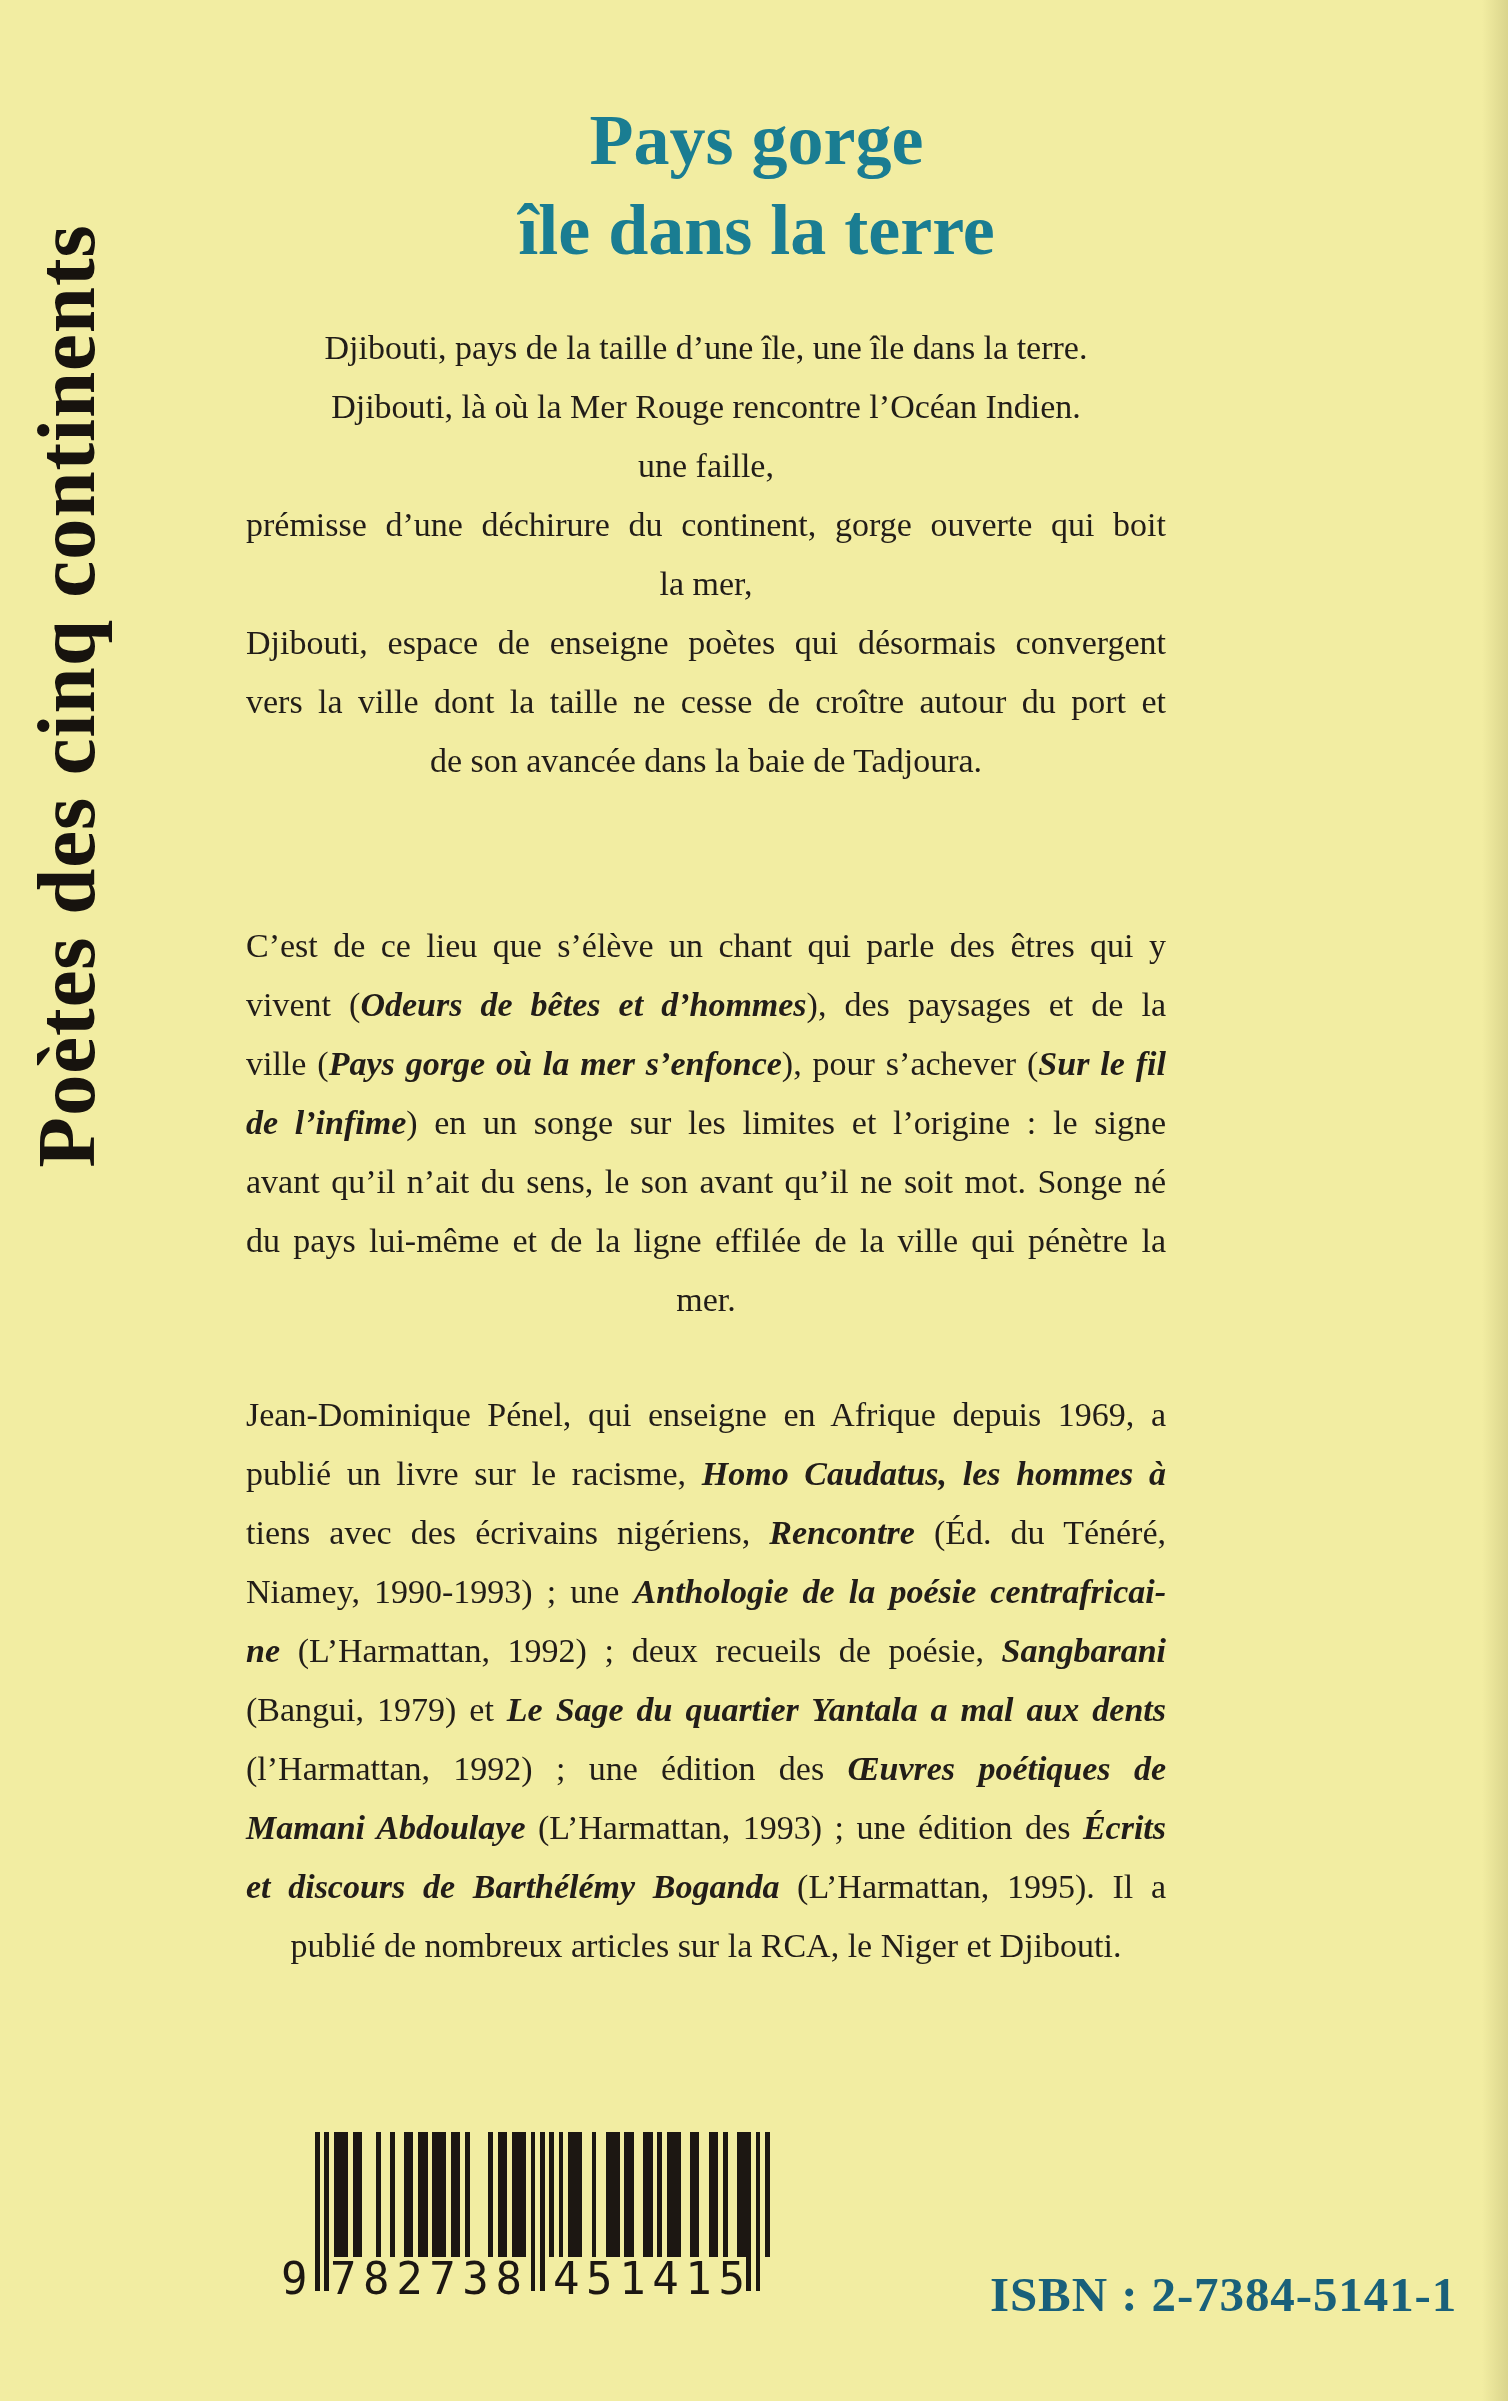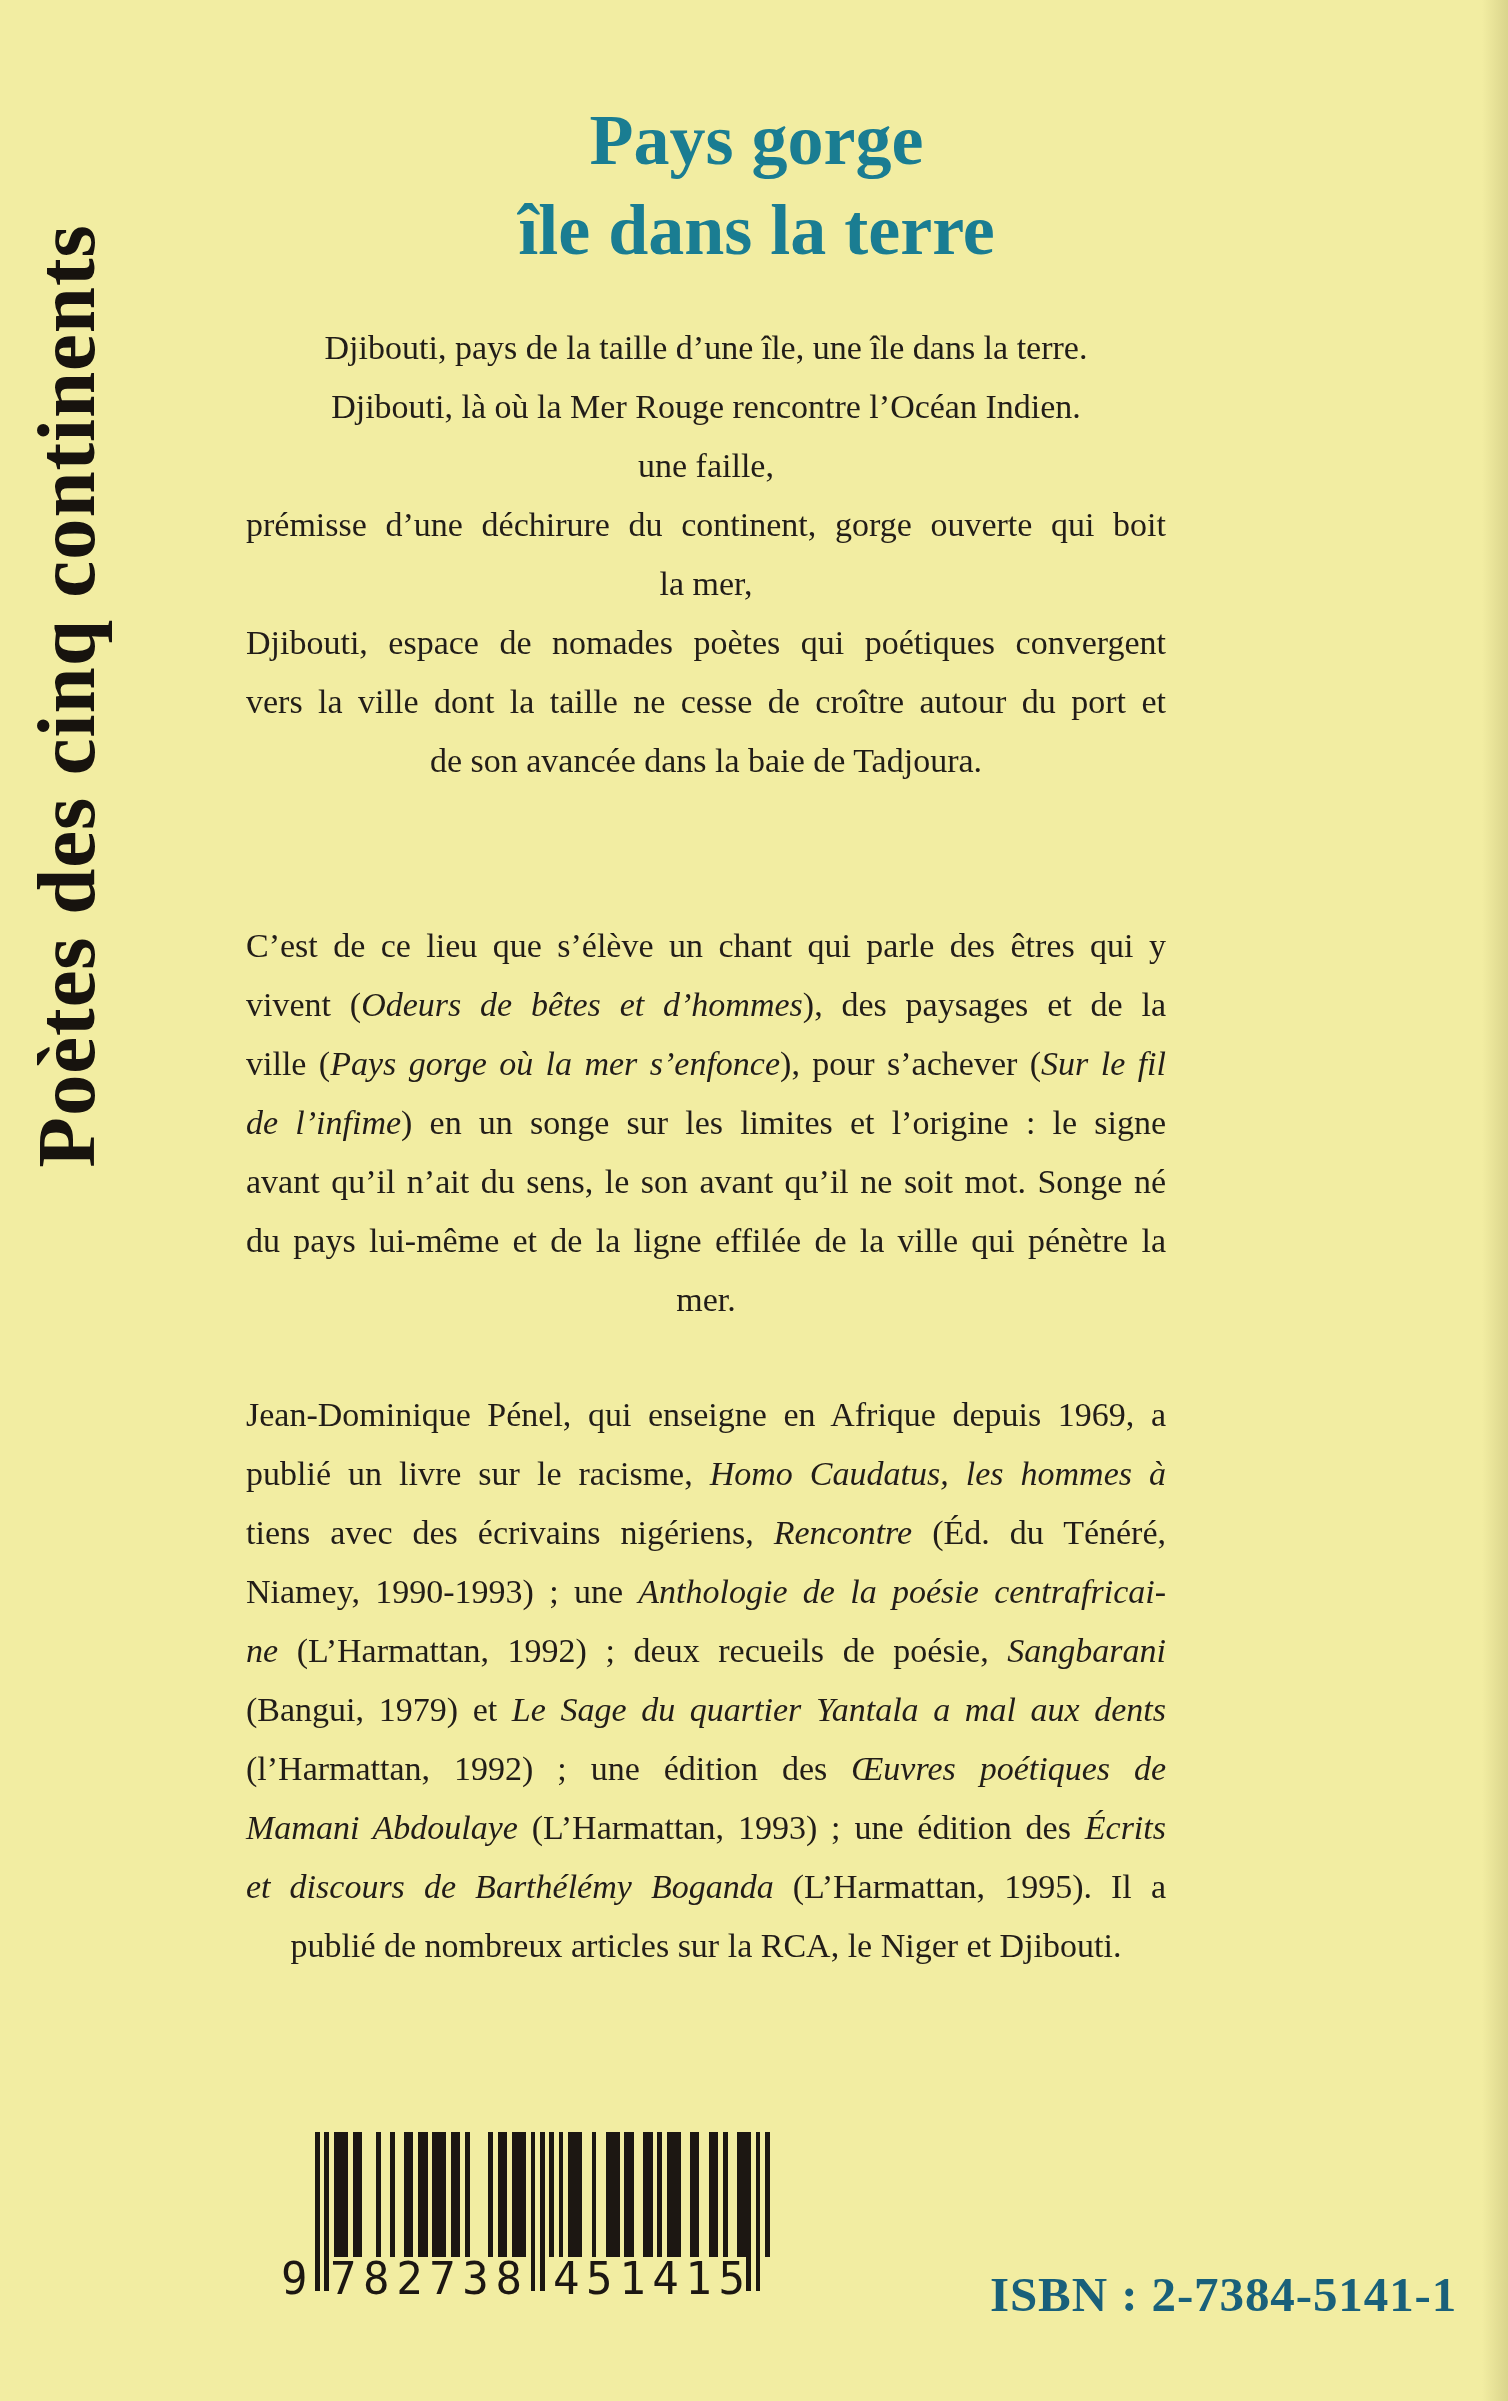--- a/index.html
+++ b/index.html
@@ -17,21 +17,21 @@
   .title{
     position:absolute;left:293px;top:95px;width:927px;
     text-align:center;color:#1a7d92;font-weight:bold;
     font-size:72px;line-height:90px;
   }
   .bodytext{position:absolute;left:246px;top:0;width:920px;}
   .para{position:absolute;left:0;width:100%;}
   .p0{top:318px}.p1{top:916px}.p2{top:1385px}
   .line{font-size:34px;line-height:59px;white-space:nowrap;text-align:center;}
   .line.just{white-space:normal;text-align:justify;text-align-last:justify;}
-  .it{font-style:italic;font-weight:normal;margin-top:40px;}
+  .it{font-style:italic;font-weight:bold;margin-top:40px;}
   .barcode{position:absolute;left:281px;top:2132px;width:492px;height:175px;}
   .bars{position:absolute;left:34px;top:0;display:flex;}
   .bars div{width:4.7px;height:125px;}
   .bars div.on{background:#1c1712;}
   .bars div.tall{height:159px;}
   .bc-digit{
     position:absolute;font-family:"DejaVu Sans Mono",monospace;
     font-size:44px;color:#1c1712;top:121px;
   }
   .bc-first{left:0;}
@@ -57,21 +57,21 @@
   <div>île dans la terre</div>
 </div>
 
 <div class="bodytext">
   <div class="para p0">
       <div class="line"><span>Djibouti, pays de la taille d’une île, une île dans la terre.</span></div>
       <div class="line"><span>Djibouti, là où la Mer Rouge rencontre l’Océan Indien.</span></div>
       <div class="line"><span>une faille,</span></div>
       <div class="line just"><span>prémisse d’une déchirure du continent, gorge ouverte qui boit</span></div>
       <div class="line"><span>la mer,</span></div>
-      <div class="line just"><span>Djibouti, espace de nomades poètes qui poétiques convergent</span></div>
+      <div class="line just"><span>Djibouti, espace de enseigne poètes qui désormais convergent</span></div>
       <div class="line just"><span>vers la ville dont la taille ne cesse de croître autour du port et</span></div>
       <div class="line"><span>de son avancée dans la baie de Tadjoura.</span></div>
     </div>
   <div class="para p1">
       <div class="line just"><span>C’est de ce lieu que s’élève un chant qui parle des êtres qui y</span></div>
       <div class="line just"><span>vivent (</span><span class="it">Odeurs de bêtes et d’hommes</span><span>), des paysages et de la</span></div>
       <div class="line just"><span>ville (</span><span class="it">Pays gorge où la mer s’enfonce</span><span>), pour s’achever (</span><span class="it">Sur le fil</span></div>
       <div class="line just"><span class="it">de l’infime</span><span>) en un songe sur les limites et l’origine : le signe</span></div>
       <div class="line just"><span>avant qu’il n’ait du sens, le son avant qu’il ne soit mot. Songe né</span></div>
       <div class="line just"><span>du pays lui-même et de la ligne effilée de la ville qui pénètre la</span></div>

